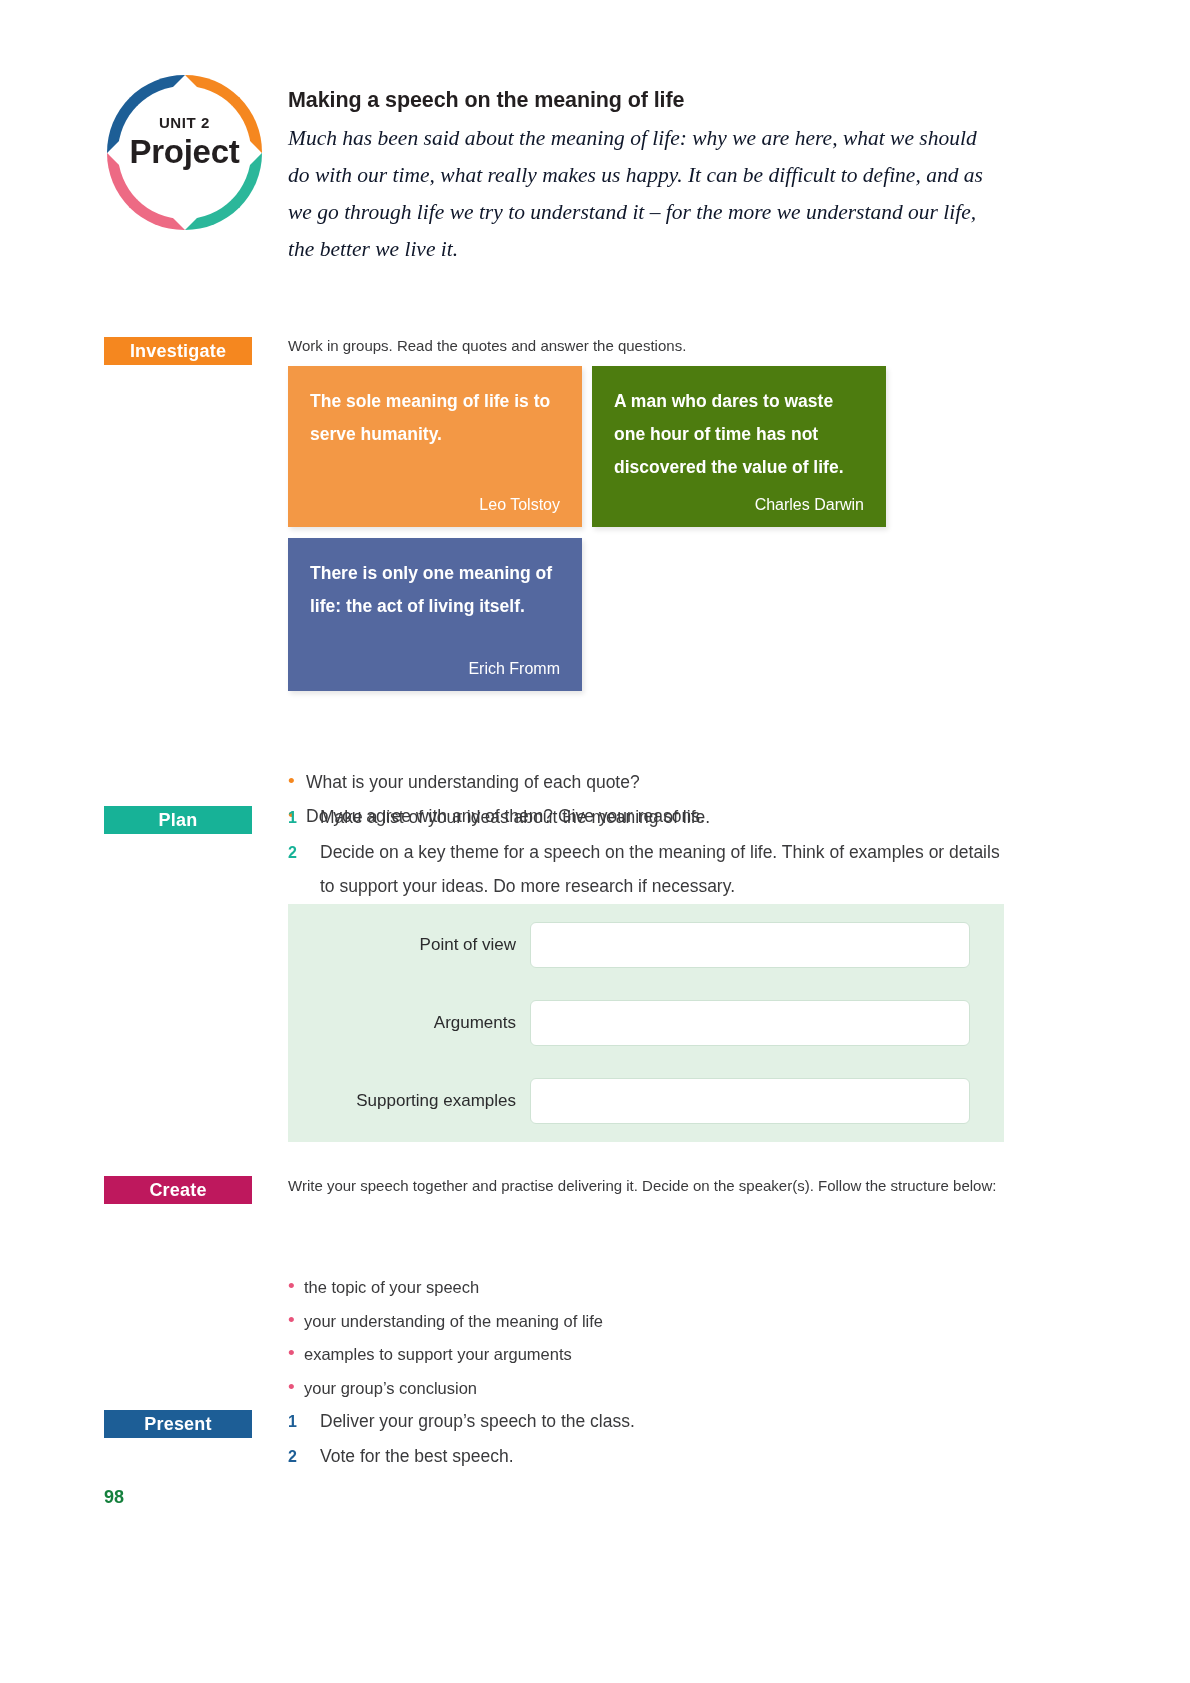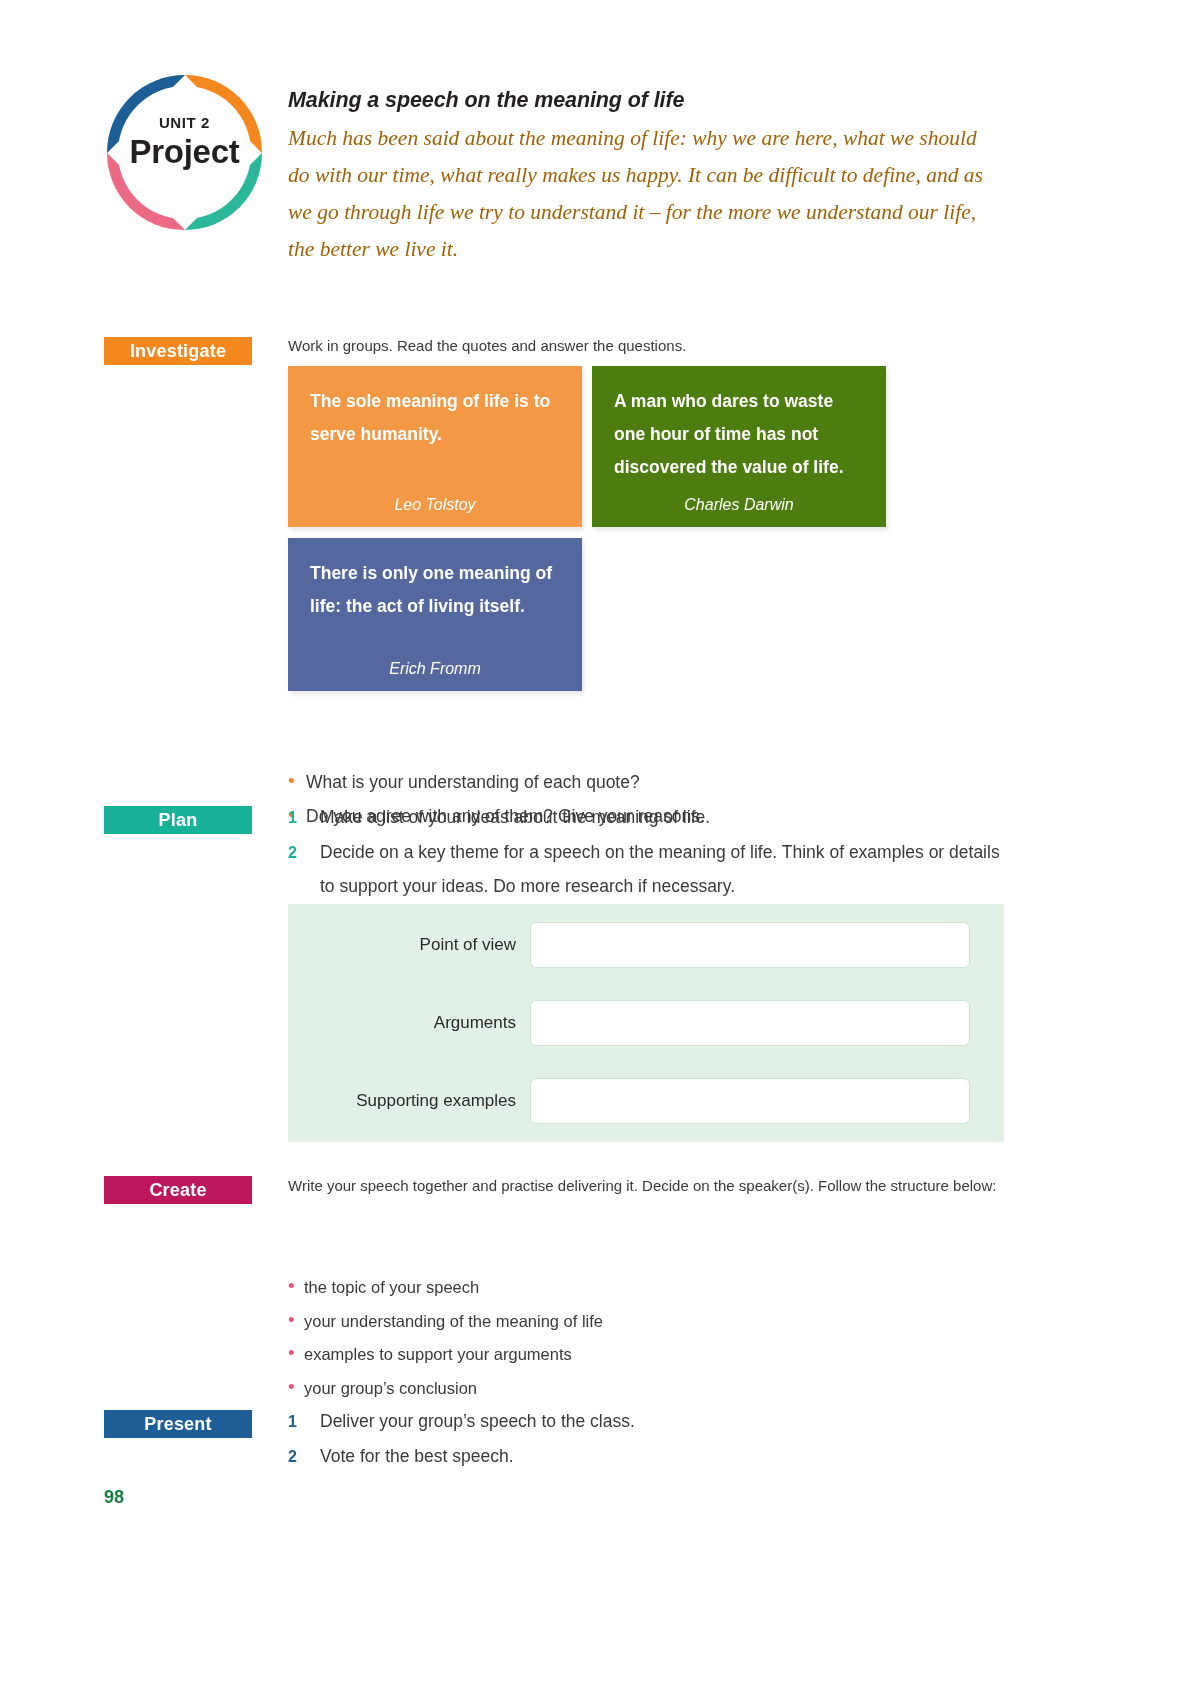--- a/index.html
+++ b/index.html
@@ -94,32 +94,31 @@
   }
 
   .head-title {
     position: absolute;
     left: 288px;
     top: 28px;
     font-size: 21.5px;
     font-weight: bold;
     color: #231f20;
     letter-spacing: -0.1px;
-    font-style: italic;
   }
   .head-intro {
     position: absolute;
     left: 288px;
     top: 60px;
     width: 700px;
     font-family: "Liberation Serif", serif;
     font-style: italic;
     font-size: 21.5px;
     line-height: 37px;
-    color: #a16207;
+    color: #0f172a;
   }
 
   
   .tag {
     position: absolute;
     left: 104px;
     width: 148px;
     height: 28px;
     line-height: 28px;
     text-align: center;
@@ -169,22 +168,21 @@
   .quote-text {
     color: #ffffff;
     font-size: 17.5px;
     font-weight: bold;
     line-height: 33px;
     flex: 1 1 auto;
   }
   .quote-author {
     color: #ffffff;
     font-size: 16px;
-    font-style: italic;
-    text-align: center;
+    text-align: right;
     line-height: 1.1;
     margin-top: 12px;
   }
   .bg-orange { background: #f39845; }
   .bg-pink   { background: #4d7c0f; }
   .bg-teal   { background: #5fc0aa; }
   .bg-blue   { background: #54689f; }
 
   
   .bullets {

